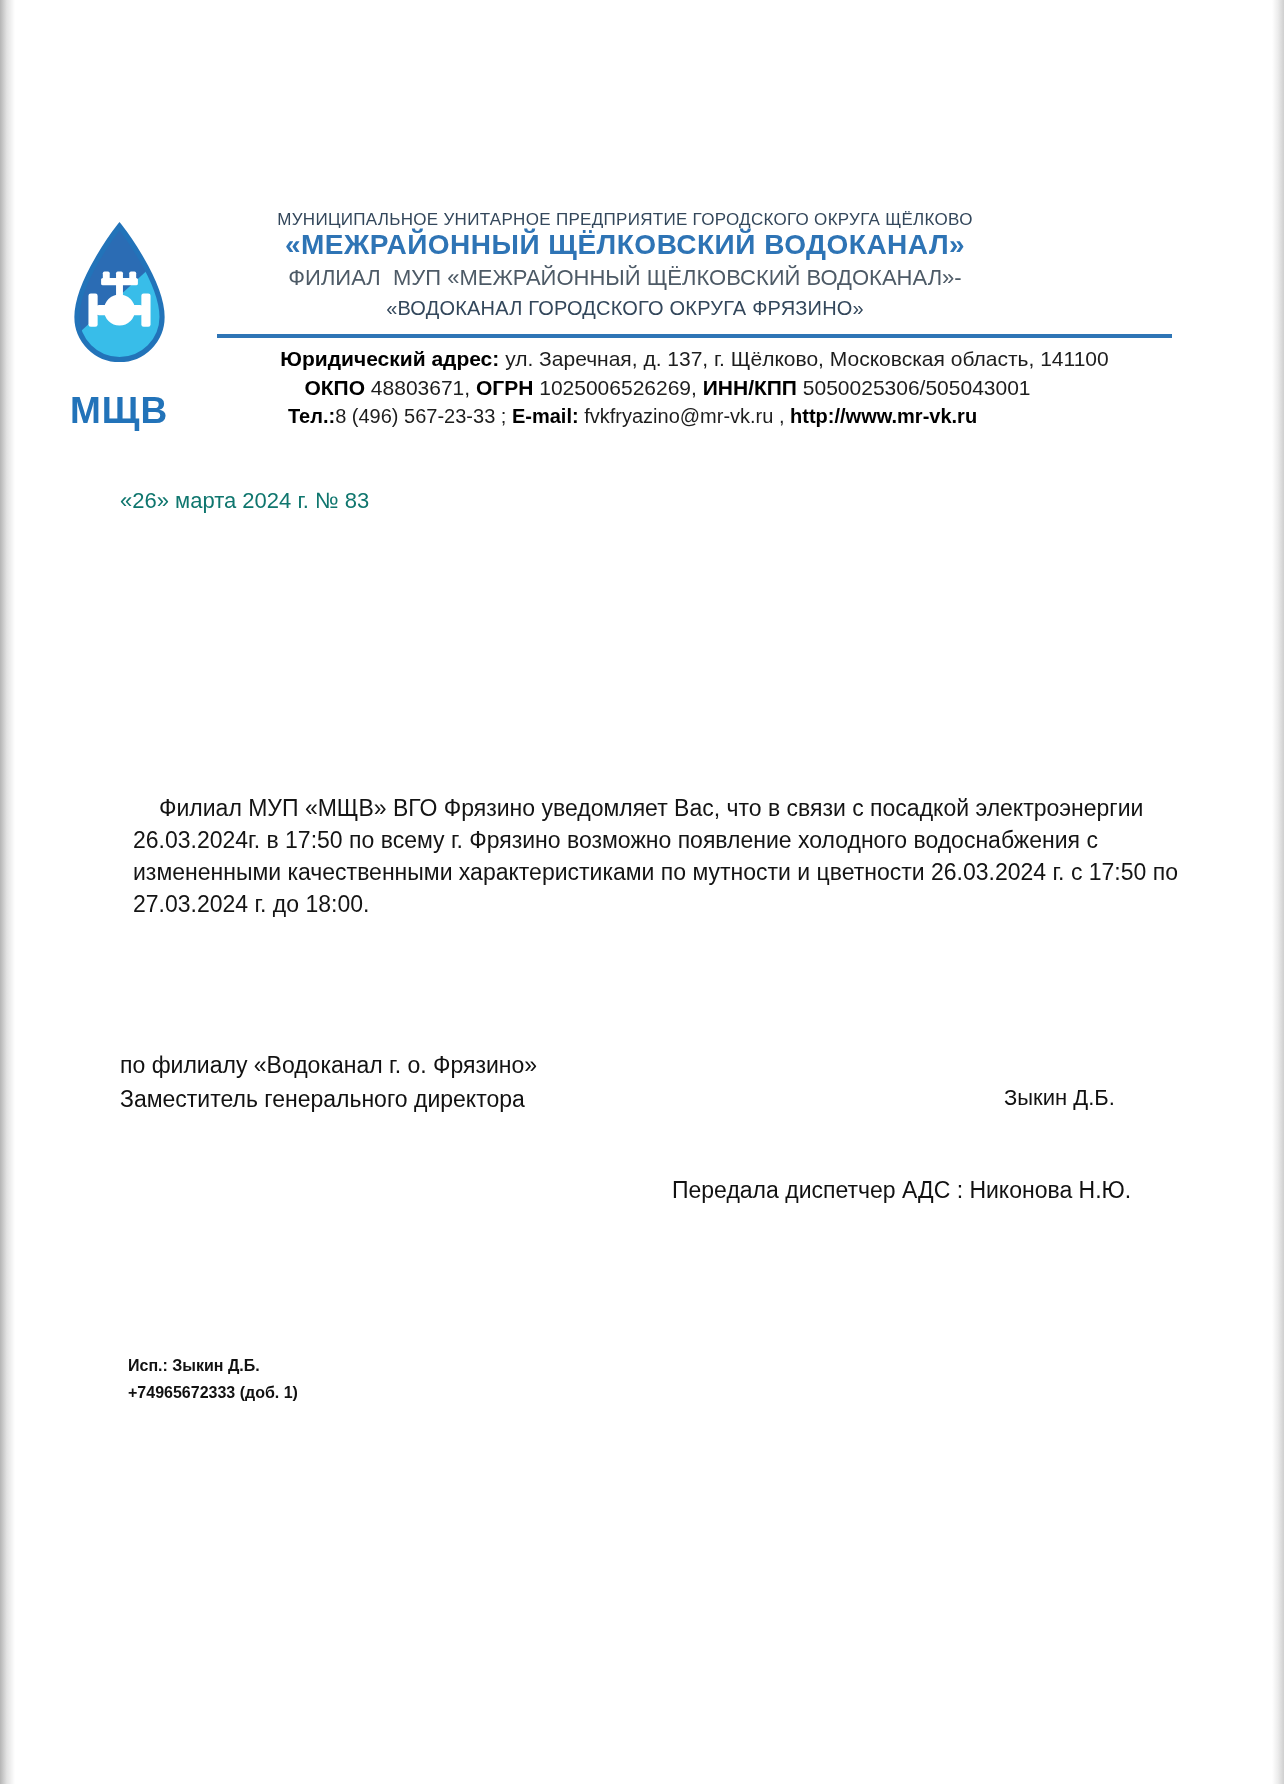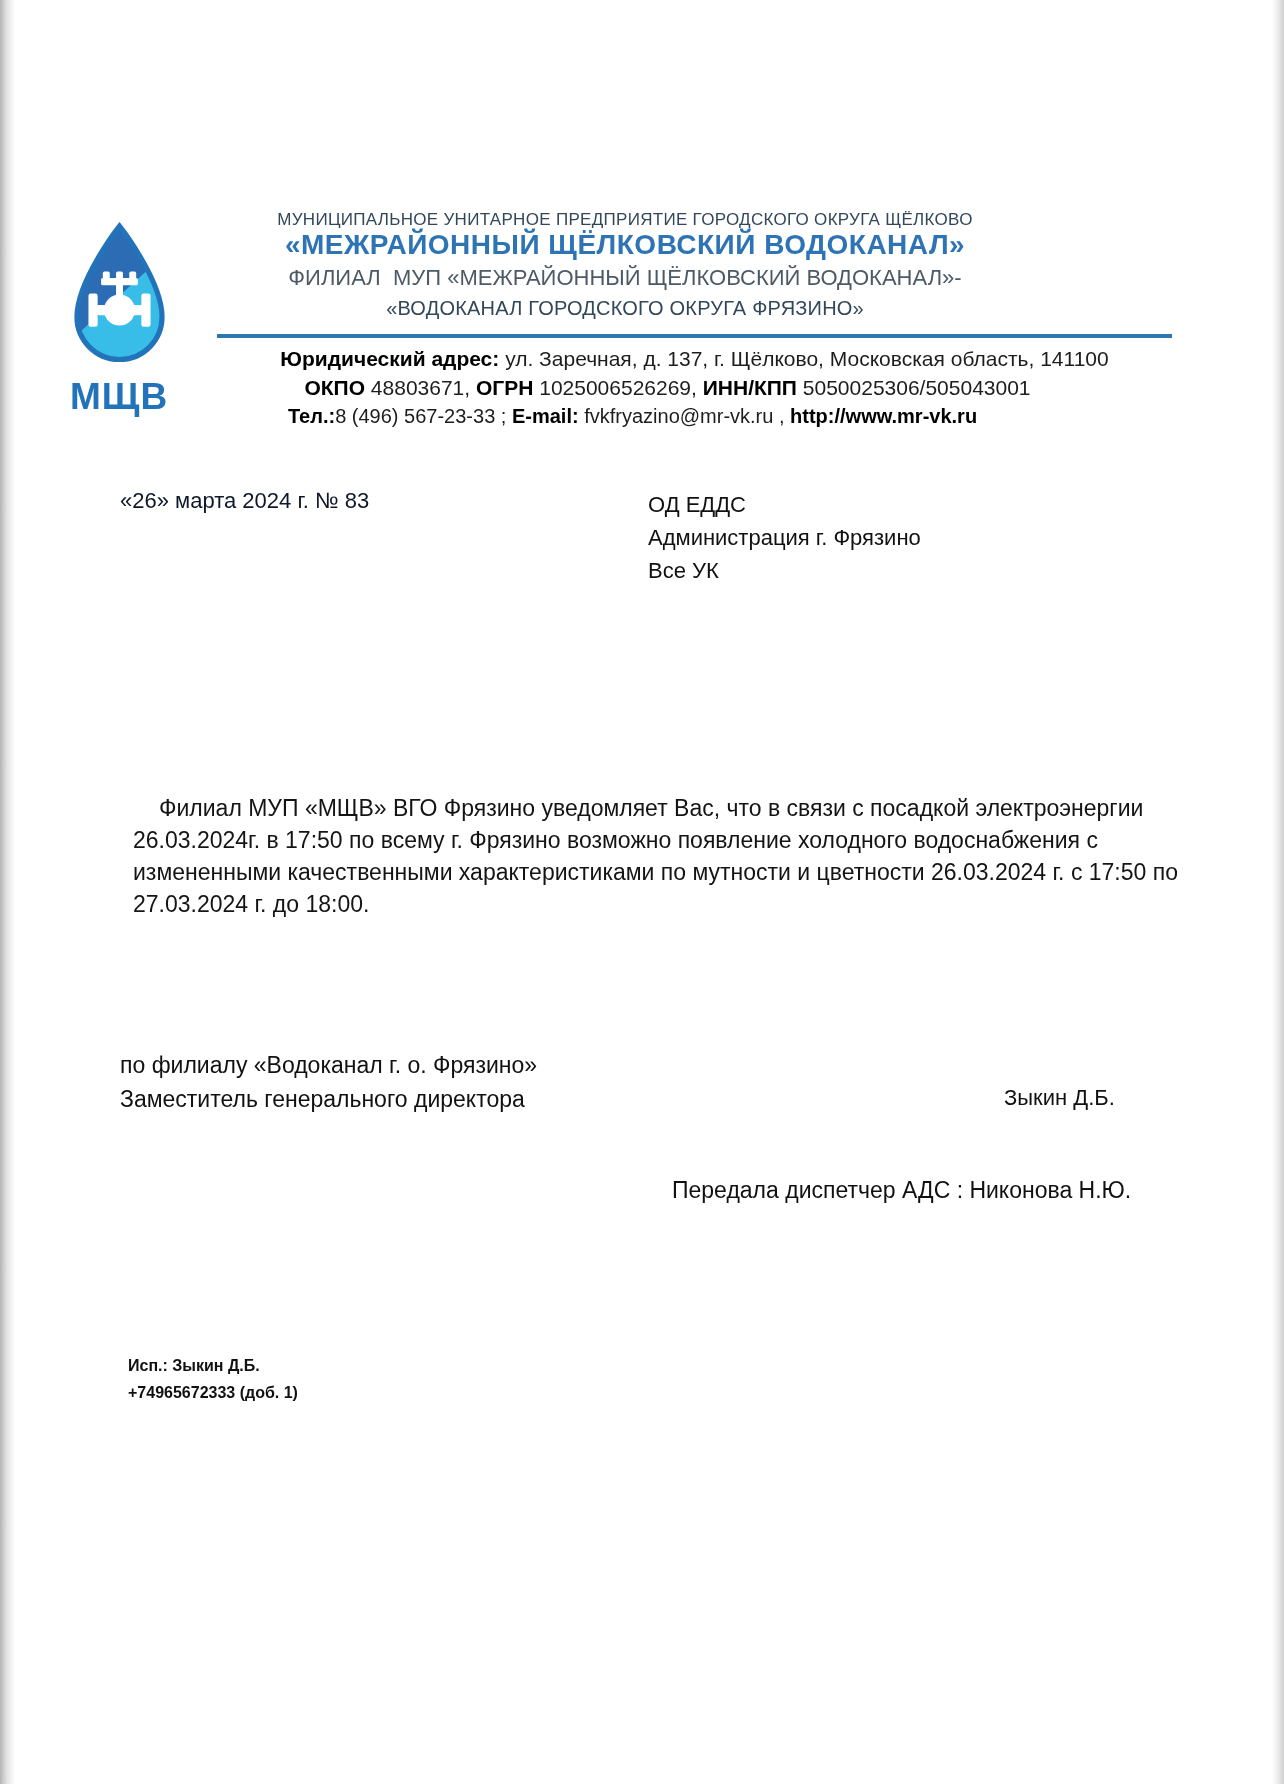--- a/index.html
+++ b/index.html
@@ -6,21 +6,21 @@
   body{font-family:"Liberation Sans","DejaVu Sans",sans-serif;}
   .page{position:relative;width:1284px;height:1784px;background:#fff;overflow:hidden;}
   .edge-l{position:absolute;left:0;top:0;width:15px;height:100%;
           background:linear-gradient(90deg,#b5b5b5 0%,#e2e2e2 45%,#ffffff 100%);}
   .edge-r{position:absolute;right:0;top:0;width:12px;height:100%;
           background:linear-gradient(270deg,#cfcfcf 0%,#ececec 50%,#ffffff 100%);}
 
   
   .logo{position:absolute;left:60px;top:220px;width:118px;text-align:center;}
   .logo svg{width:115px;height:156px;display:block;margin:0 auto;}
-  .logo-abbr{margin-top:0;font-size:37px;font-weight:700;color:#2273b9;letter-spacing:1px;}
+  .logo-abbr{margin-top:14px;font-size:37px;font-weight:700;color:#2273b9;letter-spacing:1px;}
 
   .titles{position:absolute;left:150px;top:0;width:950px;text-align:center;}
   .h-line1{position:absolute;left:0;top:210px;width:100%;
            font-size:17px;font-weight:400;color:#33475b;letter-spacing:.3px;}
   .h-line2{position:absolute;left:0;top:229px;width:100%;
            font-size:28px;font-weight:700;color:#2e74b5;letter-spacing:.5px;}
   .h-line3{position:absolute;left:0;top:265px;width:100%;
            font-size:22px;font-weight:400;color:#4d5a66;white-space:pre;}
   .h-line4{position:absolute;left:0;top:297px;width:100%;
            font-size:20px;font-weight:400;color:#33475b;letter-spacing:.2px;}
@@ -28,21 +28,21 @@
   .rule{position:absolute;left:217px;top:334px;width:955px;height:4px;background:#2e75b6;}
 
   .contacts-wrap{position:absolute;left:217px;top:0;width:955px;text-align:center;color:#1d1d1d;}
   .contacts-wrap span{white-space:pre-wrap;}
   .addr-line {position:absolute;left:0;top:347px;width:100%;font-size:21px;}
   .codes-line{position:absolute;left:0;top:376px;width:100%;font-size:21px;transform:translateX(-27px);}
   .tel-line  {position:absolute;left:0;top:405px;width:100%;font-size:20px;transform:translateX(-62px);}
   .b{font-weight:700;color:#000;}
 
   
-  .date-num{position:absolute;left:120px;top:488px;font-size:22px;color:#0f172a;}
+  .date-num{position:absolute;left:120px;top:488px;font-size:22px;color:#0f766e;}
   .recipients{position:absolute;left:648px;top:488px;font-size:22px;color:#111;line-height:33px;}
 
   
   .subject{position:absolute;left:121px;top:727px;width:1050px;font-size:22px;color:#111;}
   .body-par{position:absolute;left:133px;top:792px;width:1048px;font-size:23px;color:#141414;
             line-height:32px;text-indent:26px;}
 
   .sig-role{position:absolute;left:120px;top:1048px;font-size:23px;color:#111;line-height:34px;}
   .sig-name{position:absolute;left:1004px;top:1085px;font-size:22px;color:#111;}
 
@@ -103,25 +103,20 @@
     </div>
     <div class="codes-line">
       <span class="b">ОКПО </span><span>48803671, </span><span class="b">ОГРН </span><span>1025006526269, </span><span class="b">ИНН/КПП </span><span>5050025306/505043001</span>
     </div>
     <div class="tel-line">
       <span class="b">Тел.:</span><span>8 (496) 567-23-33 ; </span><span class="b">E-mail: </span><span>fvkfryazino@mr-vk.ru , </span><span class="b">http://www.mr-vk.ru</span>
     </div>
   </div>
 
   <div class="date-num">«26» марта 2024 г. № 83</div>
-  <div class="recipients">
-    <div>ОД ЕДДС</div>
-    <div>Администрация г. Фрязино</div>
-    <div>Все УК</div>
-  </div>
 
   <div class="body-par">Филиал МУП «МЩВ» ВГО Фрязино уведомляет Вас, что в связи с посадкой электроэнергии 26.03.2024г. в 17:50 по всему г. Фрязино возможно появление холодного водоснабжения с измененными качественными характеристиками по мутности и цветности 26.03.2024 г. с 17:50 по 27.03.2024 г. до 18:00.</div>
 
   <div class="sig-role">
     <div>по филиалу «Водоканал г. о. Фрязино»</div>
     <div>Заместитель генерального директора</div>
   </div>
   <div class="sig-name">Зыкин Д.Б.</div>
 
   <div class="dispatcher">Передала диспетчер АДС : Никонова Н.Ю.</div>

